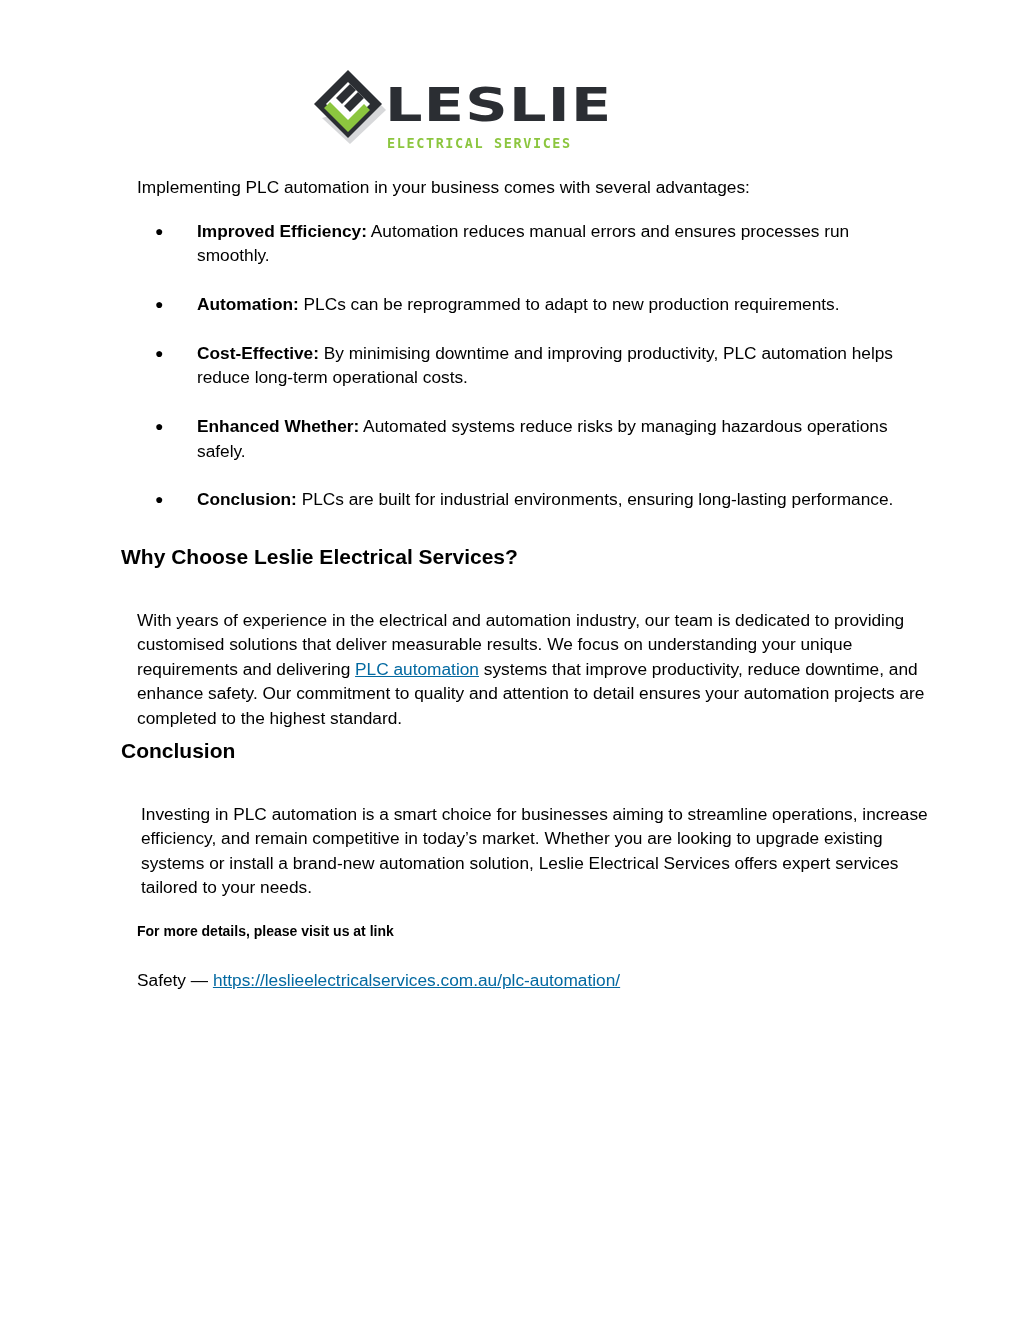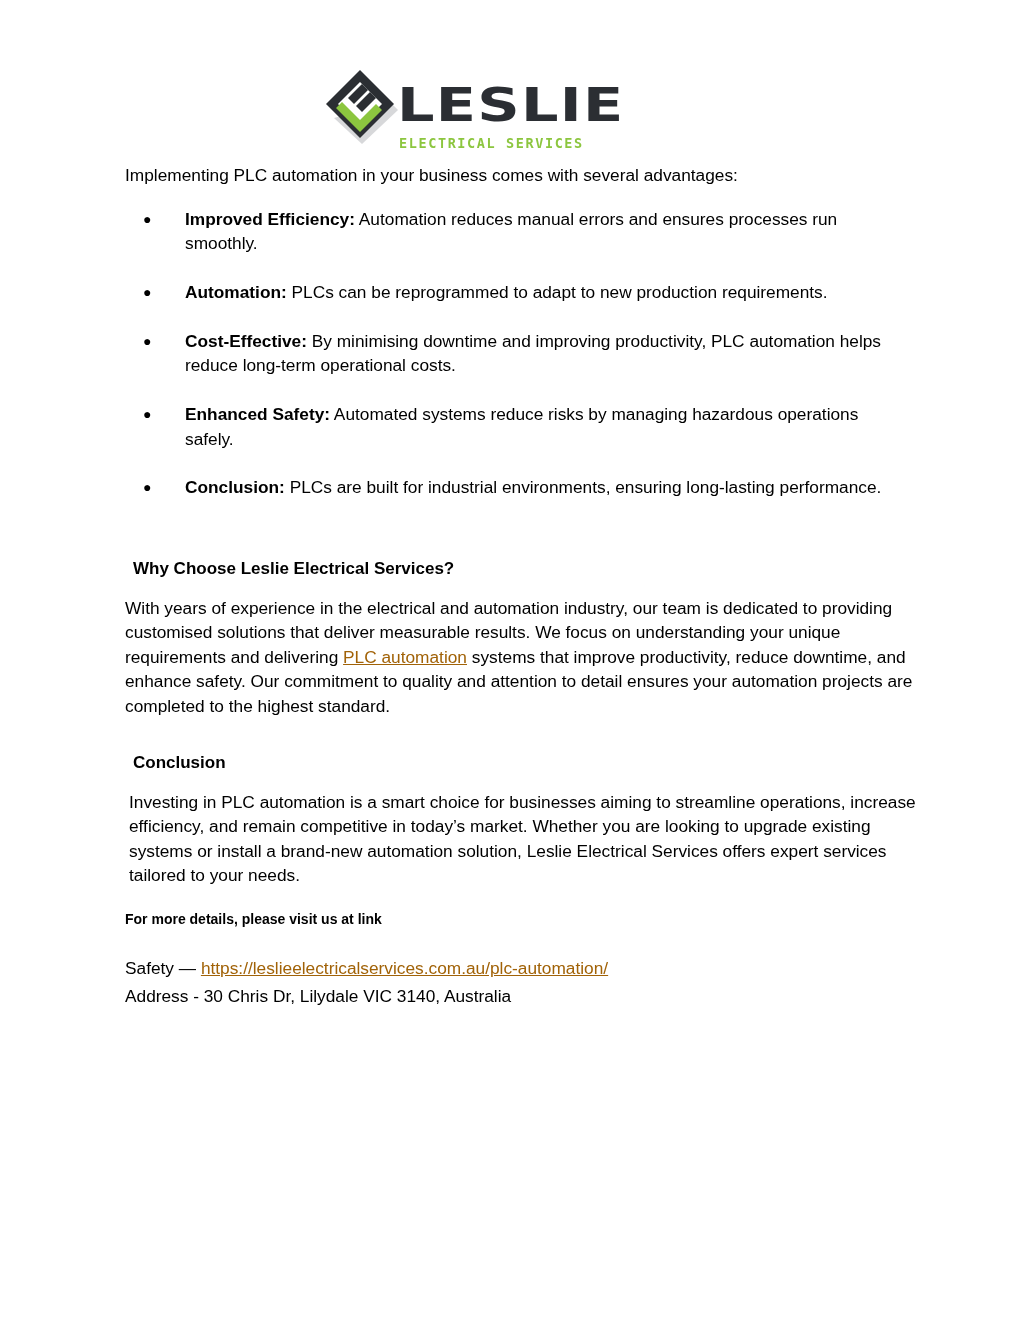--- a/index.html
+++ b/index.html
@@ -1,39 +1,39 @@
 <!DOCTYPE html>
 <html><head>
   <meta charset="utf-8">
   <style>
     html, body { margin: 0; padding: 0; background: #ffffff; }
     body { width: 1024px; height: 1325px; position: relative; overflow: hidden;
            font-family: "Liberation Sans", sans-serif; color: #000; }
-    .logo { position: absolute; left: 324px; top: 68px; width: 276px; height: 78px; }
+    .logo { position: absolute; left: 312px; top: 68px; width: 276px; height: 78px; }
     .logo svg { display: block; }
     .logo-word { position: absolute; left: 73px; top: 14px; font-family: "DejaVu Sans", sans-serif;
                  font-weight: bold; font-size: 46px; letter-spacing: 1px; color: #2b2e33; line-height: 46px;
                  transform: scaleX(1.28); transform-origin: left top; }
     .logo-sub { position: absolute; left: 75px; top: 52px; font-family: "DejaVu Sans Mono", monospace;
                 font-weight: bold; font-size: 13.5px; letter-spacing: 1.6px; color: #8cc63f; line-height: 14px; margin-top: 16px; }
     .page { position: absolute; left: 121px; top: 0; width: 790px; }
-    p, li { font-size: 17.3px; line-height: 24.4px; margin: 4px; }
+    p, li { font-size: 17.3px; line-height: 24.4px; margin: 16px; }
     .intro { position: absolute; top: 159px; left: 0; }
     ul.adv { position: absolute; top: 203px; left: 0; margin: 0; padding: 0; list-style: none; width: 790px; }
     ul.adv li { position: relative; padding-left: 60px; margin-bottom: 24.4px; }
     ul.adv li .bullet { position: absolute; left: 18px; top: 0; font-size: 14px; }
     b { font-weight: bold; }
-    h2 { font-size: 17px; font-weight: bold; margin: 12px; line-height: 26px; position: absolute; left: 0; }
+    h2 { font-size: 21px; font-weight: bold; margin: 0; line-height: 26px; position: absolute; left: 0; }
     .h-why { top: 544px; }
     .p-why { position: absolute; top: 592px; left: 0; width: 790px; }
     .h-con { top: 738px; }
     .p-con { position: absolute; top: 786px; left: 4px; width: 790px; }
     .more { position: absolute; top: 903px; left: 0; font-weight: bold; font-size: 14px; }
     .contact { position: absolute; top: 952px; left: 0; }
-    a { color: #a16207; }
+    a { color: #0369a1; }
   </style>
 </head>
 <body>
 
 <div class="logo">
   <svg width="76" height="78" viewBox="0 0 76 78" style="position:absolute;left:0;top:0">
     <polygon points="10,50 38,76 74,42 66,34" fill="#d7d8da"></polygon>
     <polygon points="36,2 70,36 36,70 2,36" fill="#2b2e33"></polygon>
     <polygon points="36,14 58,36 36,58 14,36" fill="#ffffff"></polygon>
     <polygon points="12,40 36,64 58,42 52,36 36,52 18,34" fill="#8cc63f"></polygon>
@@ -44,29 +44,28 @@
   <div class="logo-sub">ELECTRICAL SERVICES</div>
 </div>
 
 <div class="page">
   <p class="intro">Implementing PLC automation in your business comes with several advantages:</p>
 
   <ul class="adv">
     <li><span class="bullet">●</span><b>Improved Efficiency:</b><span> Automation reduces manual errors and ensures processes run smoothly.</span></li>
     <li><span class="bullet">●</span><b>Automation:</b><span> PLCs can be reprogrammed to adapt to new production requirements.</span></li>
     <li><span class="bullet">●</span><b>Cost-Effective:</b><span> By minimising downtime and improving productivity, PLC automation helps reduce long-term operational costs.</span></li>
-    <li><span class="bullet">●</span><b>Enhanced Safety:</b><span> Automated systems reduce risks by managing hazardous operations safely.</span></li>
+    <li><span class="bullet">●</span><b>Enhanced Whether:</b><span> Automated systems reduce risks by managing hazardous operations safely.</span></li>
     <li><span class="bullet">●</span><b>Conclusion:</b><span> PLCs are built for industrial environments, ensuring long-lasting performance.</span></li>
   </ul>
 
   <h2 class="h-why">Why Choose Leslie Electrical Services?</h2>
   <p class="p-why"><span>With years of experience in the electrical and automation industry, our team is dedicated to providing customised solutions that deliver measurable results. We focus on understanding your unique requirements and delivering </span><a href="#">PLC automation</a><span> systems that improve productivity, reduce downtime, and enhance safety. Our commitment to quality and attention to detail ensures your automation projects are completed to the highest standard.</span></p>
 
   <h2 class="h-con">Conclusion</h2>
   <p class="p-con">Investing in PLC automation is a smart choice for businesses aiming to streamline operations, increase efficiency, and remain competitive in today’s market. Whether you are looking to upgrade existing systems or install a brand-new automation solution, Leslie Electrical Services offers expert services tailored to your needs.</p>
 
   <p class="more">For more details, please visit us at link</p>
 
   <div class="contact">
     <p><span>Safety — </span><a href="#">https://leslieelectricalservices.com.au/plc-automation/</a></p>
-    <p>Address - 30 Chris Dr, Lilydale VIC 3140, Australia</p>
   </div>
 </div>
 
 </body></html>

